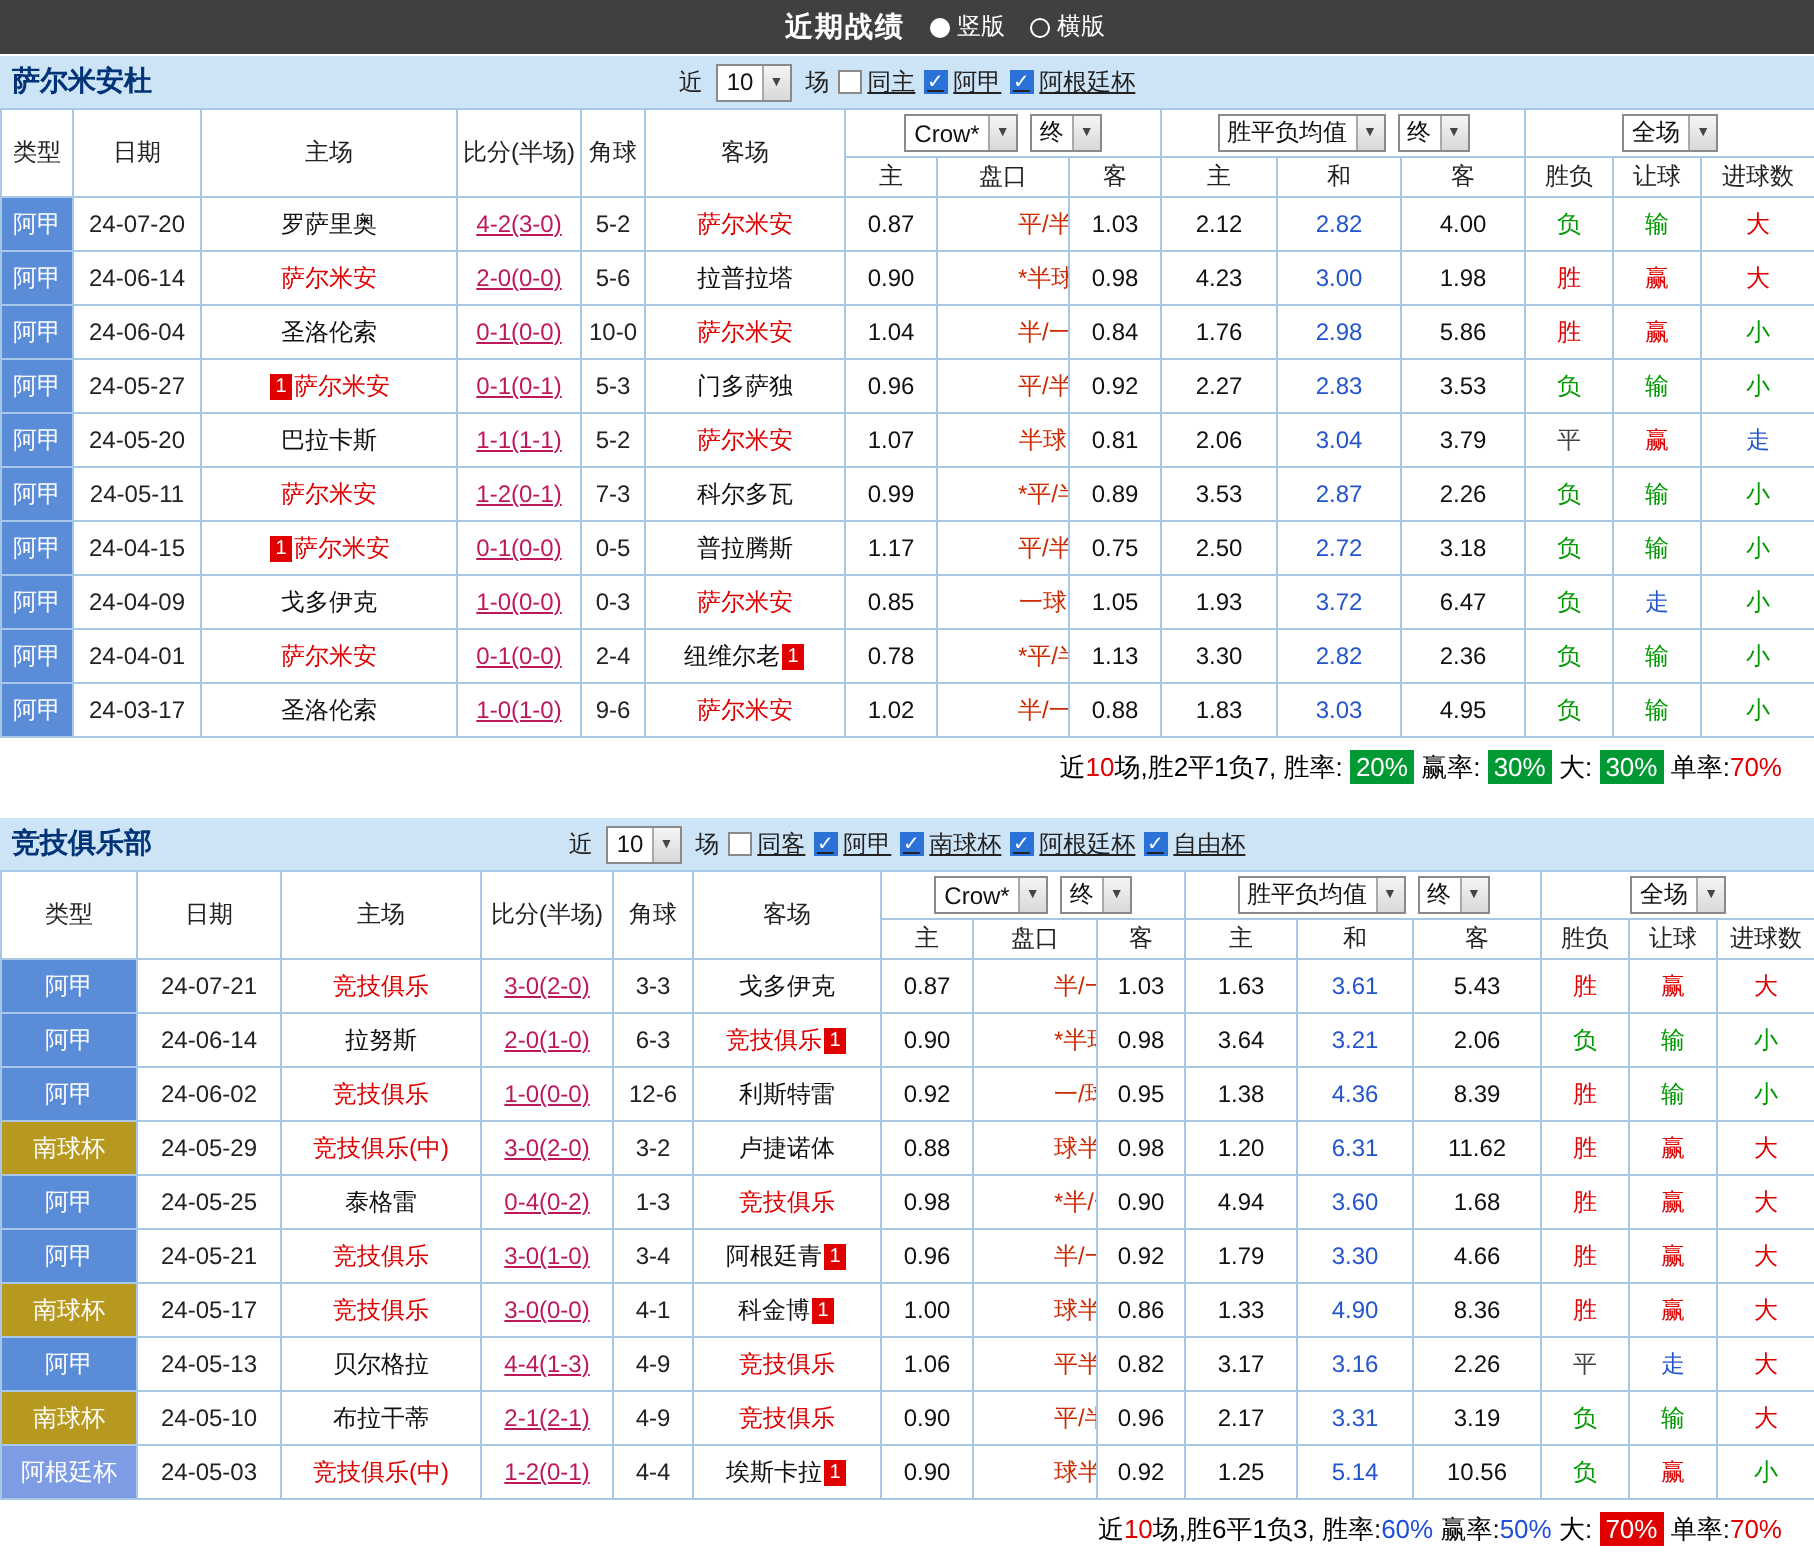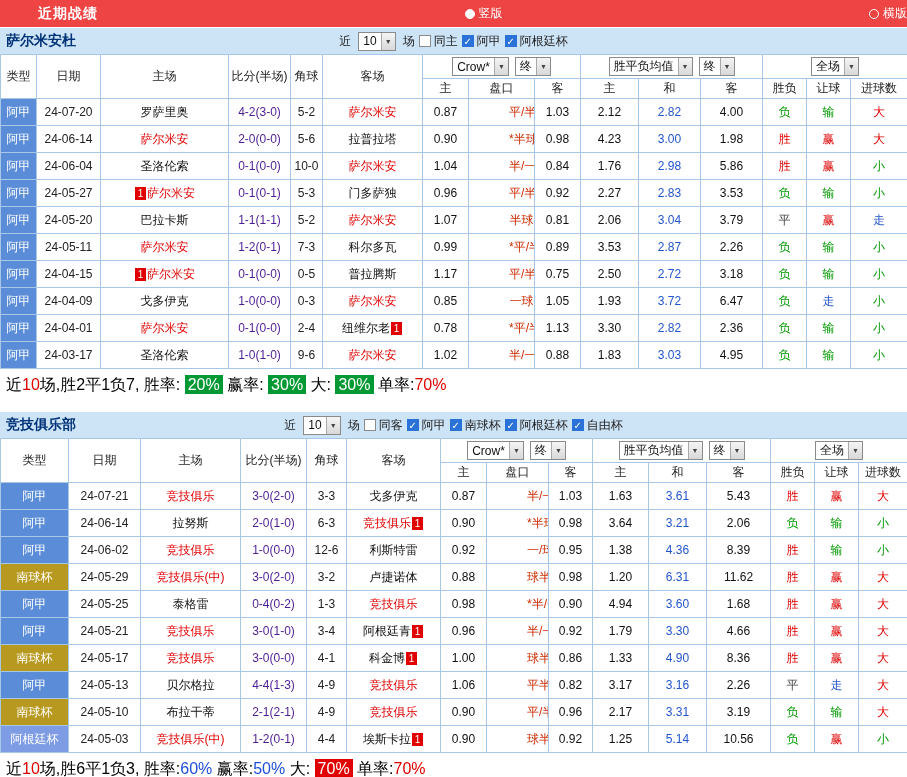--- a/index.html
+++ b/index.html
@@ -6,22 +6,22 @@
   html,body { margin:0; padding:0; }
   body {
     width: 907px;
     background: #fff;
     font-family: "Liberation Sans", "DejaVu Sans", sans-serif;
     font-size: 12px;
     color: #222;
   }
   
   .topbar {
-    height: 27px; background: #ef4444; color: #fff;
-    display: flex; align-items: center; justify-content: space-between; gap: 12px; padding-left: 38px;
+    height: 27px; background: #404040; color: #fff;
+    display: flex; align-items: center; justify-content: center; gap: 12px; padding-left: 38px;
   }
   .page-title { font-weight: bold; font-size: 14px; letter-spacing: 1px; }
   .radio-opt { display: inline-flex; align-items: center; gap: 4px; cursor: pointer; font-size: 12px; }
   .radio-circle { width: 10px; height: 10px; border: 1px solid #fff; border-radius: 50%; display: inline-block; background: transparent; }
   .radio-circle.sel { background: #fff; }
   
   .band {
     height: 27px; background: #cde3f6; position: relative;
     display: flex; align-items: center; justify-content: center;
     border-top: 1px solid #fff;
@@ -33,55 +33,55 @@
     display: inline-flex; align-items: center; border: 1px solid #8a8a8a; background: #fff;
     height: 19px; padding-left: 4px; cursor: pointer; margin: 0 3px; vertical-align: middle;
   }
   .combo-val { font-size: 12px; color: #111; white-space: nowrap; }
   .combo-arrow {
     width: 14px; align-self: stretch; margin-left: 4px;
     background: linear-gradient(#f5f5f5, #d8d8d8); border-left: 1px solid #aaa;
     font-size: 7px; color: #444; display: flex; align-items: center; justify-content: center;
   }
   
-  .cbx { display: inline-flex; align-items: center; gap: 3px; cursor: pointer; margin-left: 0; }
+  .cbx { display: inline-flex; align-items: center; gap: 3px; cursor: pointer; margin-left: 0; text-decoration: underline; }
   .cbx .box {
     width: 12px; height: 12px; border: 1px solid #8a8a8a; background: #fff;
     font-size: 10px; line-height: 11px; text-align: center; color: #fff;
   }
   .cbx .box.on { background: #2a72d8; border-color: #2a72d8; }
   
   table.grid { border-collapse: collapse; width: 907px; table-layout: fixed; }
   .grid th, .grid td {
     border: 1px solid #a6c8e6; text-align: center; padding: 0;
     overflow: hidden; white-space: nowrap; font-size: 12px;
   }
   .grid thead th { height: 24px; font-weight: normal; color: #222; background: #fff; }
   .grid thead th.sub { height: 20px; }
   .grid tbody td { height: 27px; }
   td.lg { color: #fff; }
   td.lg.aj  { background: #5b8cd8; }
   td.lg.nq  { background: #b8991f; }
   td.lg.agt { background: #7e9ce4; }
-  td.score { color: #4c1d95; }
+  td.score { color: #be185d; text-decoration: underline; }
   td.hcap { color: #cc2a00; padding-left: 40px; }
   td.num { color: #111; }
   td.num.mid { color: #2255cc; margin-top: 24px; }
   .tname { color: #111; }
   .tname.focal { color: #e00000; }
   td.res.c-r { color: #e00000; }
   td.res.c-g { color: #009900; }
   td.res.c-b { color: #2255cc; }
   td.res.c-d { color: #444; }
   .redcard {
     display: inline-block; width: 11px; height: 13px; background: #e00000; color: #fff;
     font-size: 10px; line-height: 13px; vertical-align: middle; margin: 0 1px; text-align: center;
   }
   
-  .summary { white-space: pre; text-align: left; padding: 6px 6px 7px; font-size: 16px; color: #000; }
+  .summary { white-space: pre; text-align: right; padding: 6px 16px 7px; font-size: 13px; color: #000; }
   .seg.plain { color: #000; }
   .seg.red-text { color: #e00000; }
   .seg.blue-text { color: #1f4fd8; }
   .seg.green-badge { background: #009933; color: #fff; padding: 1px 3px; }
   .seg.red-badge { background: #e00000; color: #fff; padding: 1px 3px; }
   .gap { height: 8px; background: #fff; }
 </style>
 </head>
 <body>
 

